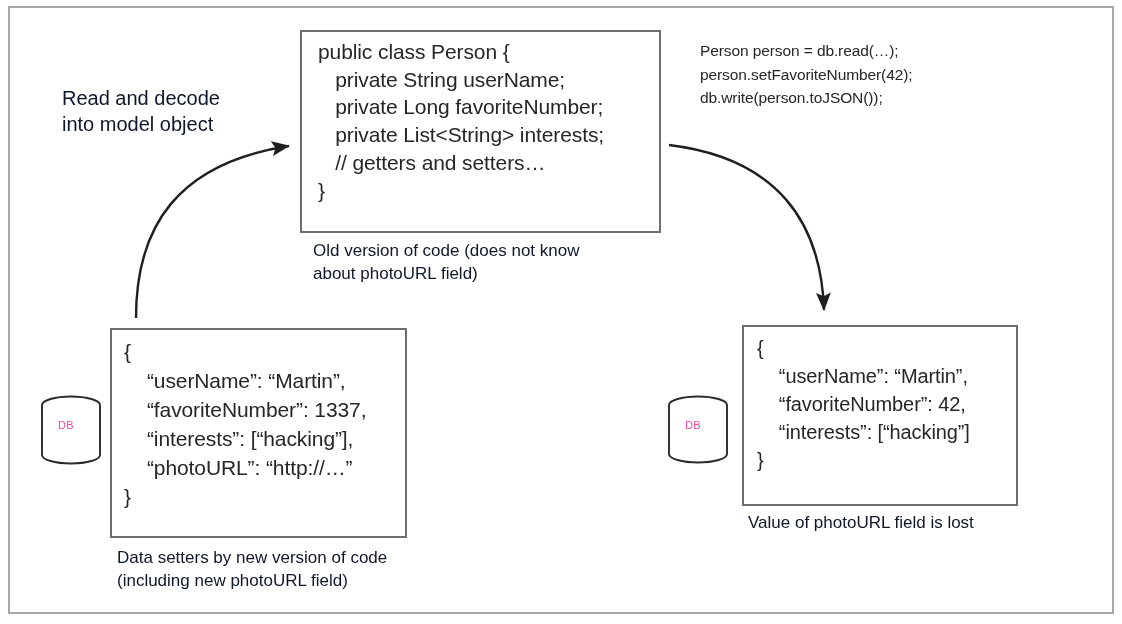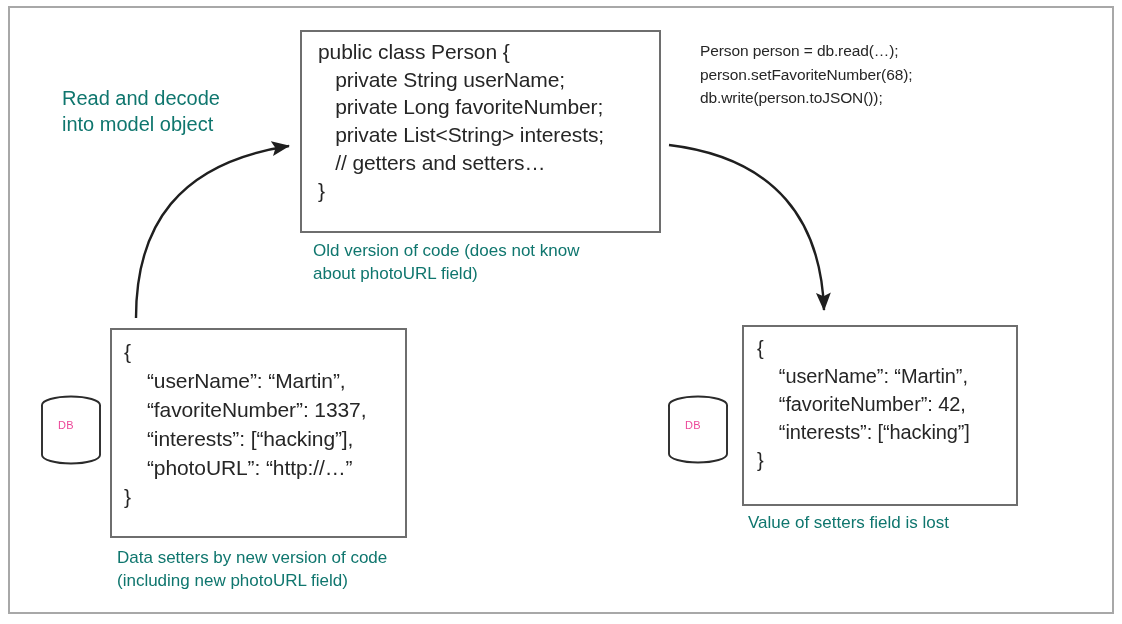--- a/index.html
+++ b/index.html
@@ -44,21 +44,21 @@
   }
   .code-text {
     position: absolute;
     color: #262626;
     white-space: pre;
     line-height: 1.32;
     letter-spacing: -0.1px;
   }
   .label-text {
     position: absolute;
-    color: #0f766e;
+    color: #0f172a;
     white-space: pre;
     line-height: 1.30;
   }
   #class-code-text {
     left: 318px;
     top: 38px;
     font-size: 21px;
   }
   
   #usage-snippet-text {
@@ -171,21 +171,21 @@
 
   <div class="box" id="class-code-box-el" style="left:300px; top:30px; width:361px; height:203px;"></div>
   <div class="code-text" id="class-code-text">public class Person {
    private String userName;
    private Long favoriteNumber;
    private List&lt;String&gt; interests;
    // getters and setters…
 }</div>
 
   <div class="code-text" id="usage-snippet-text">Person person = db.read(…);
-person.setFavoriteNumber(68);
+person.setFavoriteNumber(42);
 db.write(person.toJSON());</div>
 
   <div class="box" id="left-json-box"></div>
   <div class="code-text" id="left-json-text">{
     “userName”: “Martin”,
     “favoriteNumber”: 1337,
     “interests”: [“hacking”],
     “photoURL”: “http://…”
 }</div>
 
@@ -199,15 +199,15 @@
   <div class="label-text" id="read-decode-label">Read and decode
 into model object</div>
 
 
   <div class="label-text" id="old-version-caption">Old version of code (does not know
 about photoURL field)</div>
 
   <div class="label-text" id="data-written-caption">Data setters by new version of code
 (including new photoURL field)</div>
 
-  <div class="label-text" id="photourl-lost-caption">Value of setters field is lost</div>
+  <div class="label-text" id="photourl-lost-caption">Value of photoURL field is lost</div>
 
 </div>
 
 </body></html>

